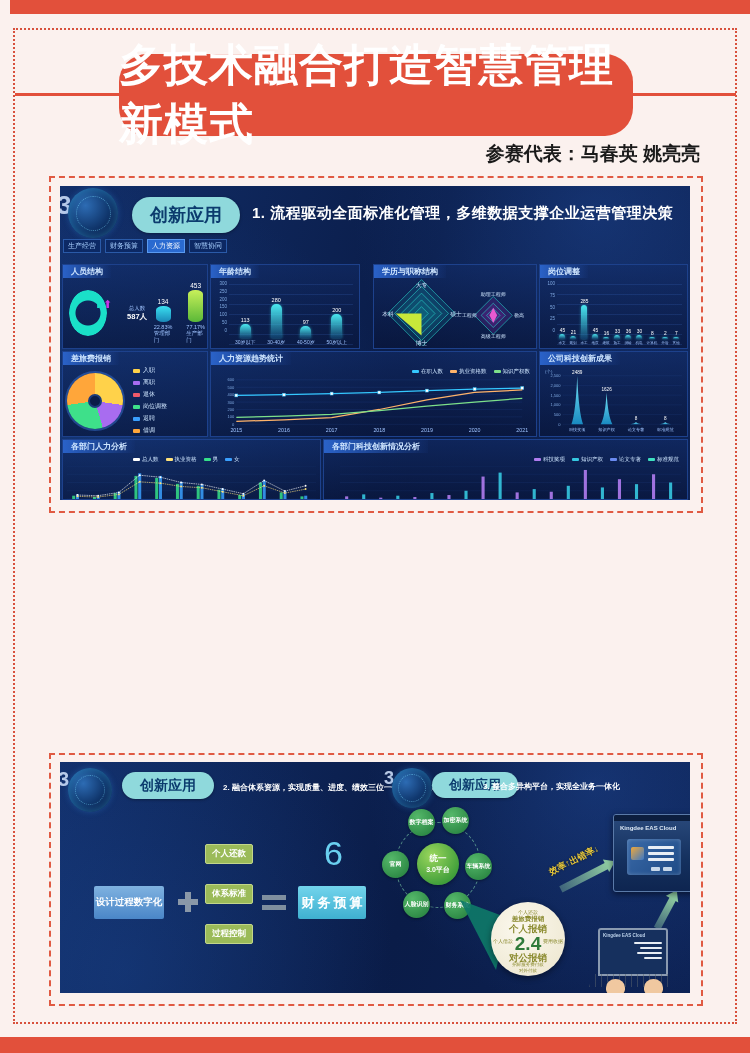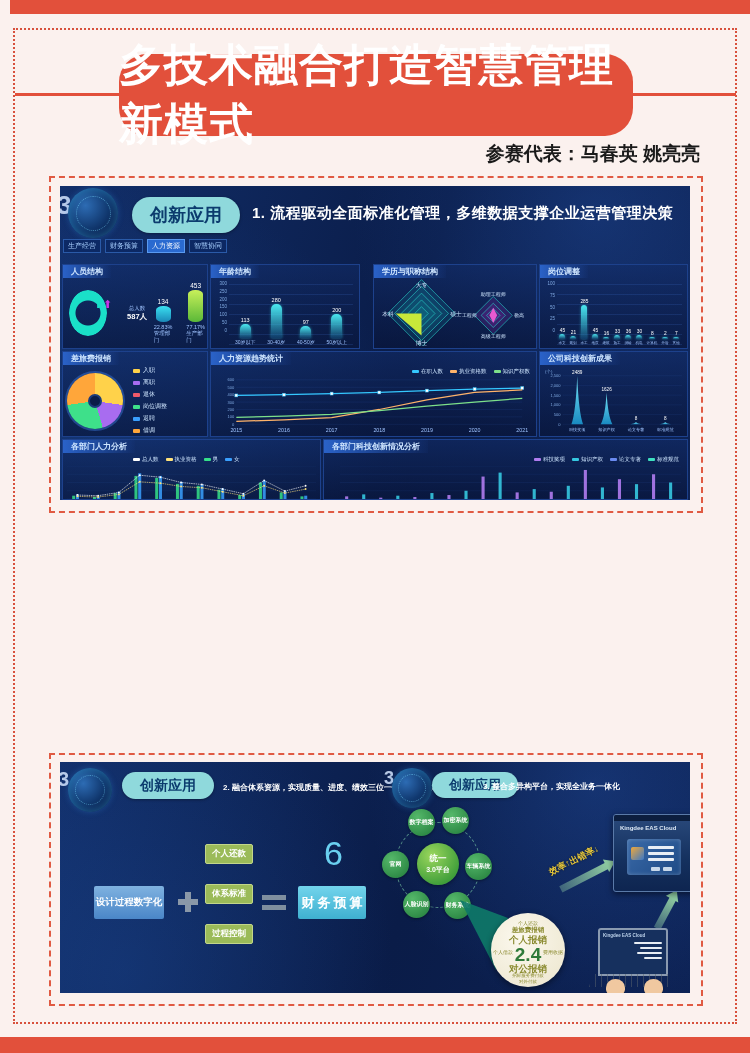--- a/index.html
+++ b/index.html
@@ -113,21 +113,21 @@
   .six{position:absolute;left:264px;top:72px;font-size:34px;color:#6ad0f0;font-weight:300;}
   .orbit{position:absolute;left:335px;top:60px;width:84px;height:84px;border:1px dashed rgba(140,230,180,.55);border-radius:50%;}
   .hub{position:absolute;left:357px;top:81px;width:42px;height:42px;border-radius:50%;
        background:radial-gradient(circle at 35% 30%,#9ad65c,#3f9e3a 75%);display:flex;flex-direction:column;
        align-items:center;justify-content:center;color:#fff;font-weight:bold;box-shadow:0 1px 4px rgba(0,0,0,.4);}
   .hub .l1{font-size:8.5px;} .hub .l2{font-size:7px;}
   .sat{position:absolute;width:27px;height:27px;border-radius:50%;
        background:radial-gradient(circle at 35% 30%,#55b86a,#2e8a46 75%);display:flex;align-items:center;justify-content:center;
        text-align:center;color:#fff;font-size:6px;font-weight:bold;line-height:1.15;box-shadow:0 1px 3px rgba(0,0,0,.4);}
   .cone{position:absolute;left:396px;top:134px;width:60px;height:78px;}
-  .cloud{position:absolute;left:431px;top:151px;width:74px;height:74px;border-radius:50%;
+  .cloud{position:absolute;left:431px;top:140px;width:74px;height:74px;border-radius:50%;
          background:radial-gradient(circle at 40% 35%,#fbf8ee,#ece5cc);box-shadow:0 2px 6px rgba(0,0,0,.45);}
   .cloud span{position:absolute;left:0;right:0;text-align:center;color:#8a8a2e;white-space:nowrap;}
   .ct0{top:7px;font-size:5px;color:#7a9a3a;} .ct1{top:13px;font-size:6.5px;font-weight:bold;}
   .ct2{top:21px;font-size:9.5px;font-weight:bold;}
   .ct3{top:36px;left:2px !important;right:auto !important;font-size:5px;}
   .ct4{top:31px;font-size:19px;font-weight:bold;color:#2f7a3a !important;}
   .ct5{top:36px;left:auto !important;right:2px !important;font-size:5px;}
   .ct6{top:50px;font-size:9.5px;font-weight:bold;}
   .ct7{top:60px;font-size:4.5px;} .ct8{top:66px;font-size:4.5px;}
   .arrow{position:absolute;height:7px;background:linear-gradient(90deg,rgba(150,210,170,.35),#8cc8a0);}

